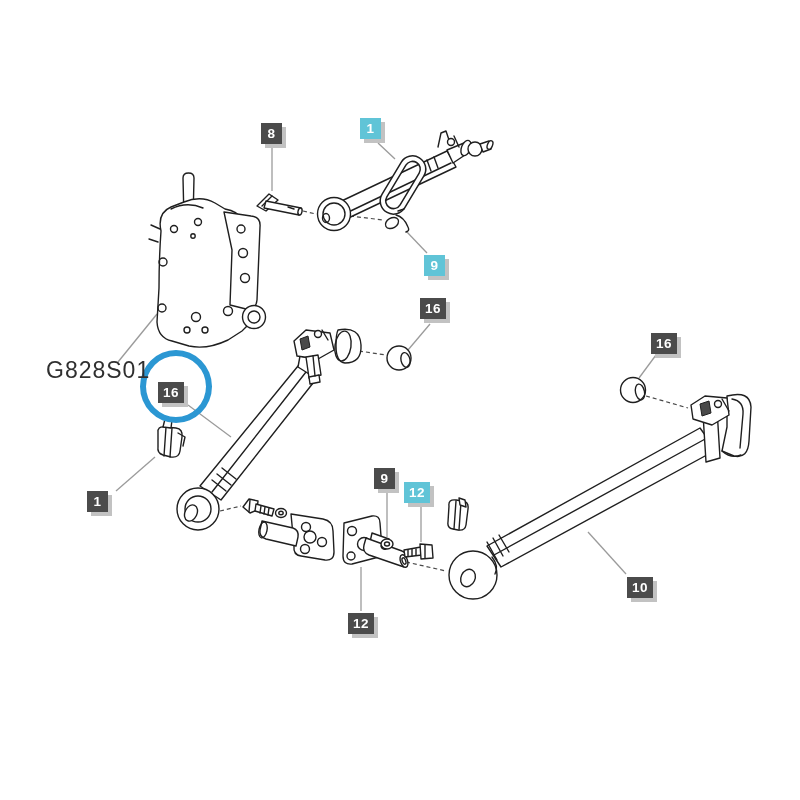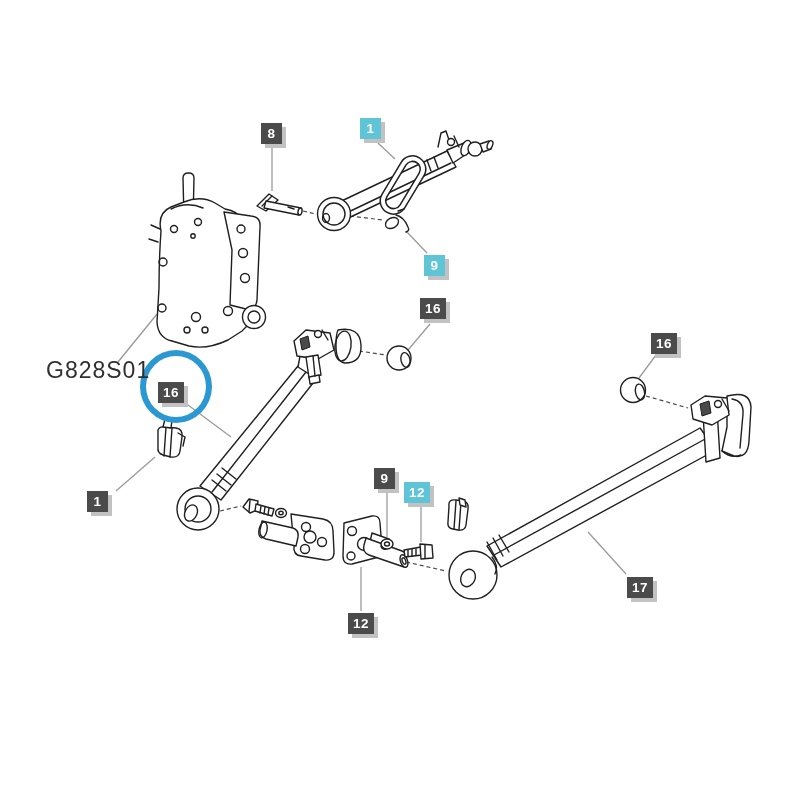--- a/index.html
+++ b/index.html
@@ -229,15 +229,15 @@
   <div class="part-label dark" style="left:261px;top:123px">8</div>
   <div class="part-label cyan" style="left:360px;top:118px">1</div>
   <div class="part-label cyan" style="left:424px;top:255px">9</div>
   <div class="part-label dark" style="left:420px;top:298px">16</div>
   <div class="part-label dark" style="left:651px;top:333px">16</div>
   <div class="part-label dark" style="left:158px;top:382px">16</div>
   <div class="part-label dark" style="left:87px;top:491px">1</div>
   <div class="part-label dark" style="left:374px;top:468px">9</div>
   <div class="part-label cyan" style="left:404px;top:482px">12</div>
   <div class="part-label dark" style="left:348px;top:613px">12</div>
-  <div class="part-label dark" style="left:627px;top:577px">17</div>
+  <div class="part-label dark" style="left:627px;top:577px">10</div>
 
 </div>
 
 </body></html>

